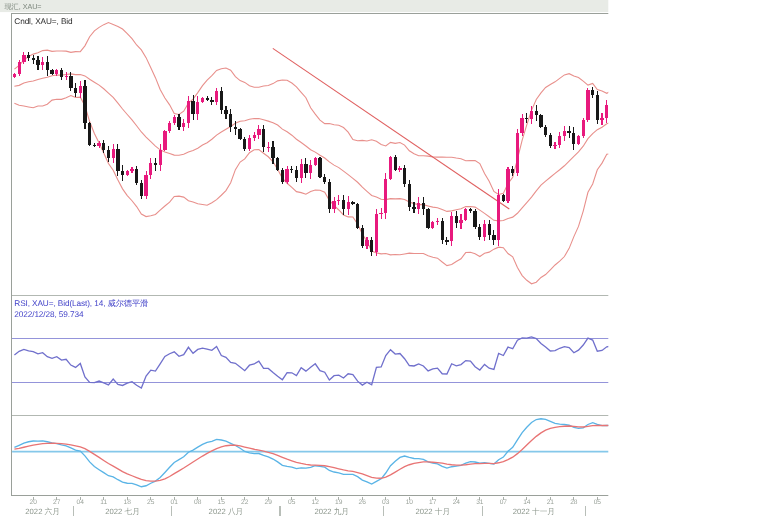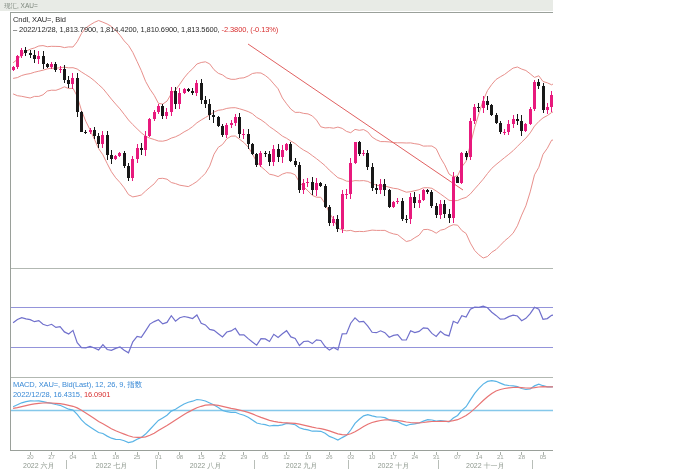--- a/index.html
+++ b/index.html
@@ -393,32 +393,27 @@
       <line x1="156.29333333333335" y1="460" x2="156.29333333333335" y2="469" stroke="#b8beb8" shape-rendering="crispEdges"></line>
       <line x1="254.58" y1="460" x2="254.58" y2="469" stroke="#b8beb8" shape-rendering="crispEdges"></line>
       <line x1="348.59333333333336" y1="460" x2="348.59333333333336" y2="469" stroke="#b8beb8" shape-rendering="crispEdges"></line>
       <line x1="438.33333333333337" y1="460" x2="438.33333333333337" y2="469" stroke="#b8beb8" shape-rendering="crispEdges"></line>
       <line x1="532.3466666666667" y1="460" x2="532.3466666666667" y2="469" stroke="#b8beb8" shape-rendering="crispEdges"></line>
       <line x1="622.0866666666667" y1="460" x2="622.0866666666667" y2="469" stroke="#b8beb8" shape-rendering="crispEdges"></line>
     </svg>
 
   <div class="legend" style="left:13px;top:15px;">
     <div class="lg-black">Cndl, XAU=, Bid</div>
-    <div>
-      <span class="lg-black">– 2022/12/28, 1,813.7900, 1,814.4200, 1,810.6900, 1,813.5600,</span><span class="lg-red"> -2.3800, (-0.13%)</span>
-    </div>
   </div>
 
-
-  <div class="legend" style="left:13px;top:380px;">
-    <div class="lg-blue">MACD, XAU=, Bid(Last), 12, 26, 9, 指数</div>
-    <div>
-      <span class="lg-blue">2022/12/28, 16.4315,</span><span class="lg-red"> 16.0901</span>
-    </div>
+  <div class="legend" style="left:13px;top:271px;">
+    <div class="lg-indigo">RSI, XAU=, Bid(Last), 14, 威尔德平滑</div>
+    <div class="lg-indigo">2022/12/28, 59.734</div>
   </div>
+
 
   <div class="t unit" style="left:657px;top:17px;">价格</div>
   <div class="t unit" style="left:657px;top:26px;">USD</div>
   <div class="t unit" style="left:657px;top:35px;">Ozs</div>
 
   <div class="t unit" style="left:657px;top:277px;">值</div>
   <div class="t unit" style="left:657px;top:285px;">USD</div>
   <div class="t unit" style="left:657px;top:293px;">Ozs</div>
 
   <div class="t unit" style="left:657px;top:387px;">值</div>

